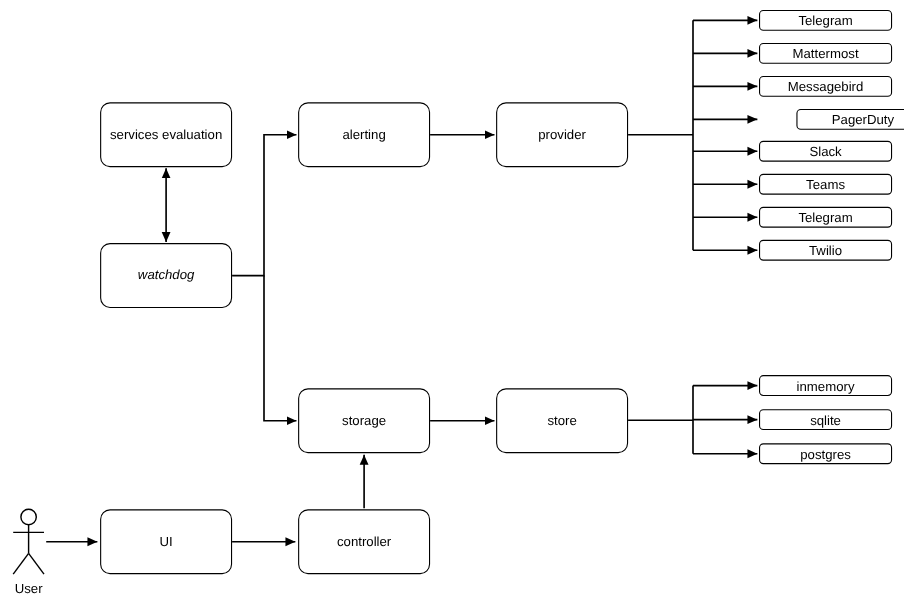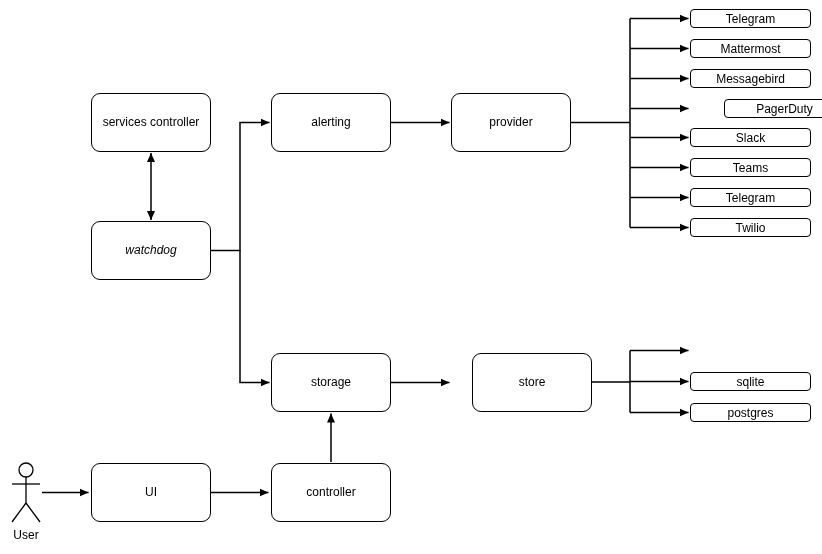--- a/index.html
+++ b/index.html
@@ -102,36 +102,37 @@
 
     <g stroke-width="1.3">
       <circle cx="26" cy="470" r="7"></circle>
       <path d="M26,477 L26,503"></path>
       <path d="M12,484 L40,484"></path>
       <path d="M26,503 L12,522"></path>
       <path d="M26,503 L40,522"></path>
     </g>
   </svg>
 
-  <div class="node" style="left:91px;  top:93px;">services controller</div>
+  <div class="node" style="left:91px;  top:93px;">services evaluation</div>
   <div class="node" style="left:91px;  top:221px;font-style:italic;">watchdog</div>
   <div class="node" style="left:271px; top:93px;">alerting</div>
   <div class="node" style="left:451px; top:93px;">provider</div>
   <div class="node" style="left:271px; top:353px;">storage</div>
-  <div class="node" style="left:451px; top:353px;margin-left:21px;">store</div>
+  <div class="node" style="left:451px; top:353px;">store</div>
   <div class="node" style="left:271px; top:463px;">controller</div>
   <div class="node" style="left:91px;  top:463px;">UI</div>
 
   <div class="leaf" style="left:690px; top:9px;">Telegram</div>
   <div class="leaf" style="left:690px; top:39px;">Mattermost</div>
   <div class="leaf" style="left:690px; top:69px;">Messagebird</div>
   <div class="leaf" style="left:690px; top:99px;margin-left:34px;">PagerDuty</div>
   <div class="leaf" style="left:690px; top:128px;">Slack</div>
   <div class="leaf" style="left:690px; top:188px;">Telegram</div>
   <div class="leaf" style="left:690px; top:158px;">Teams</div>
   <div class="leaf" style="left:690px; top:218px;">Twilio</div>
 
+  <div class="leaf" style="left:690px; top:341px;">inmemory</div>
   <div class="leaf" style="left:690px; top:372px;">sqlite</div>
   <div class="leaf" style="left:690px; top:403px;">postgres</div>
 
   <div class="actor-label">User</div>
 
 </div>
 
 </body></html>

